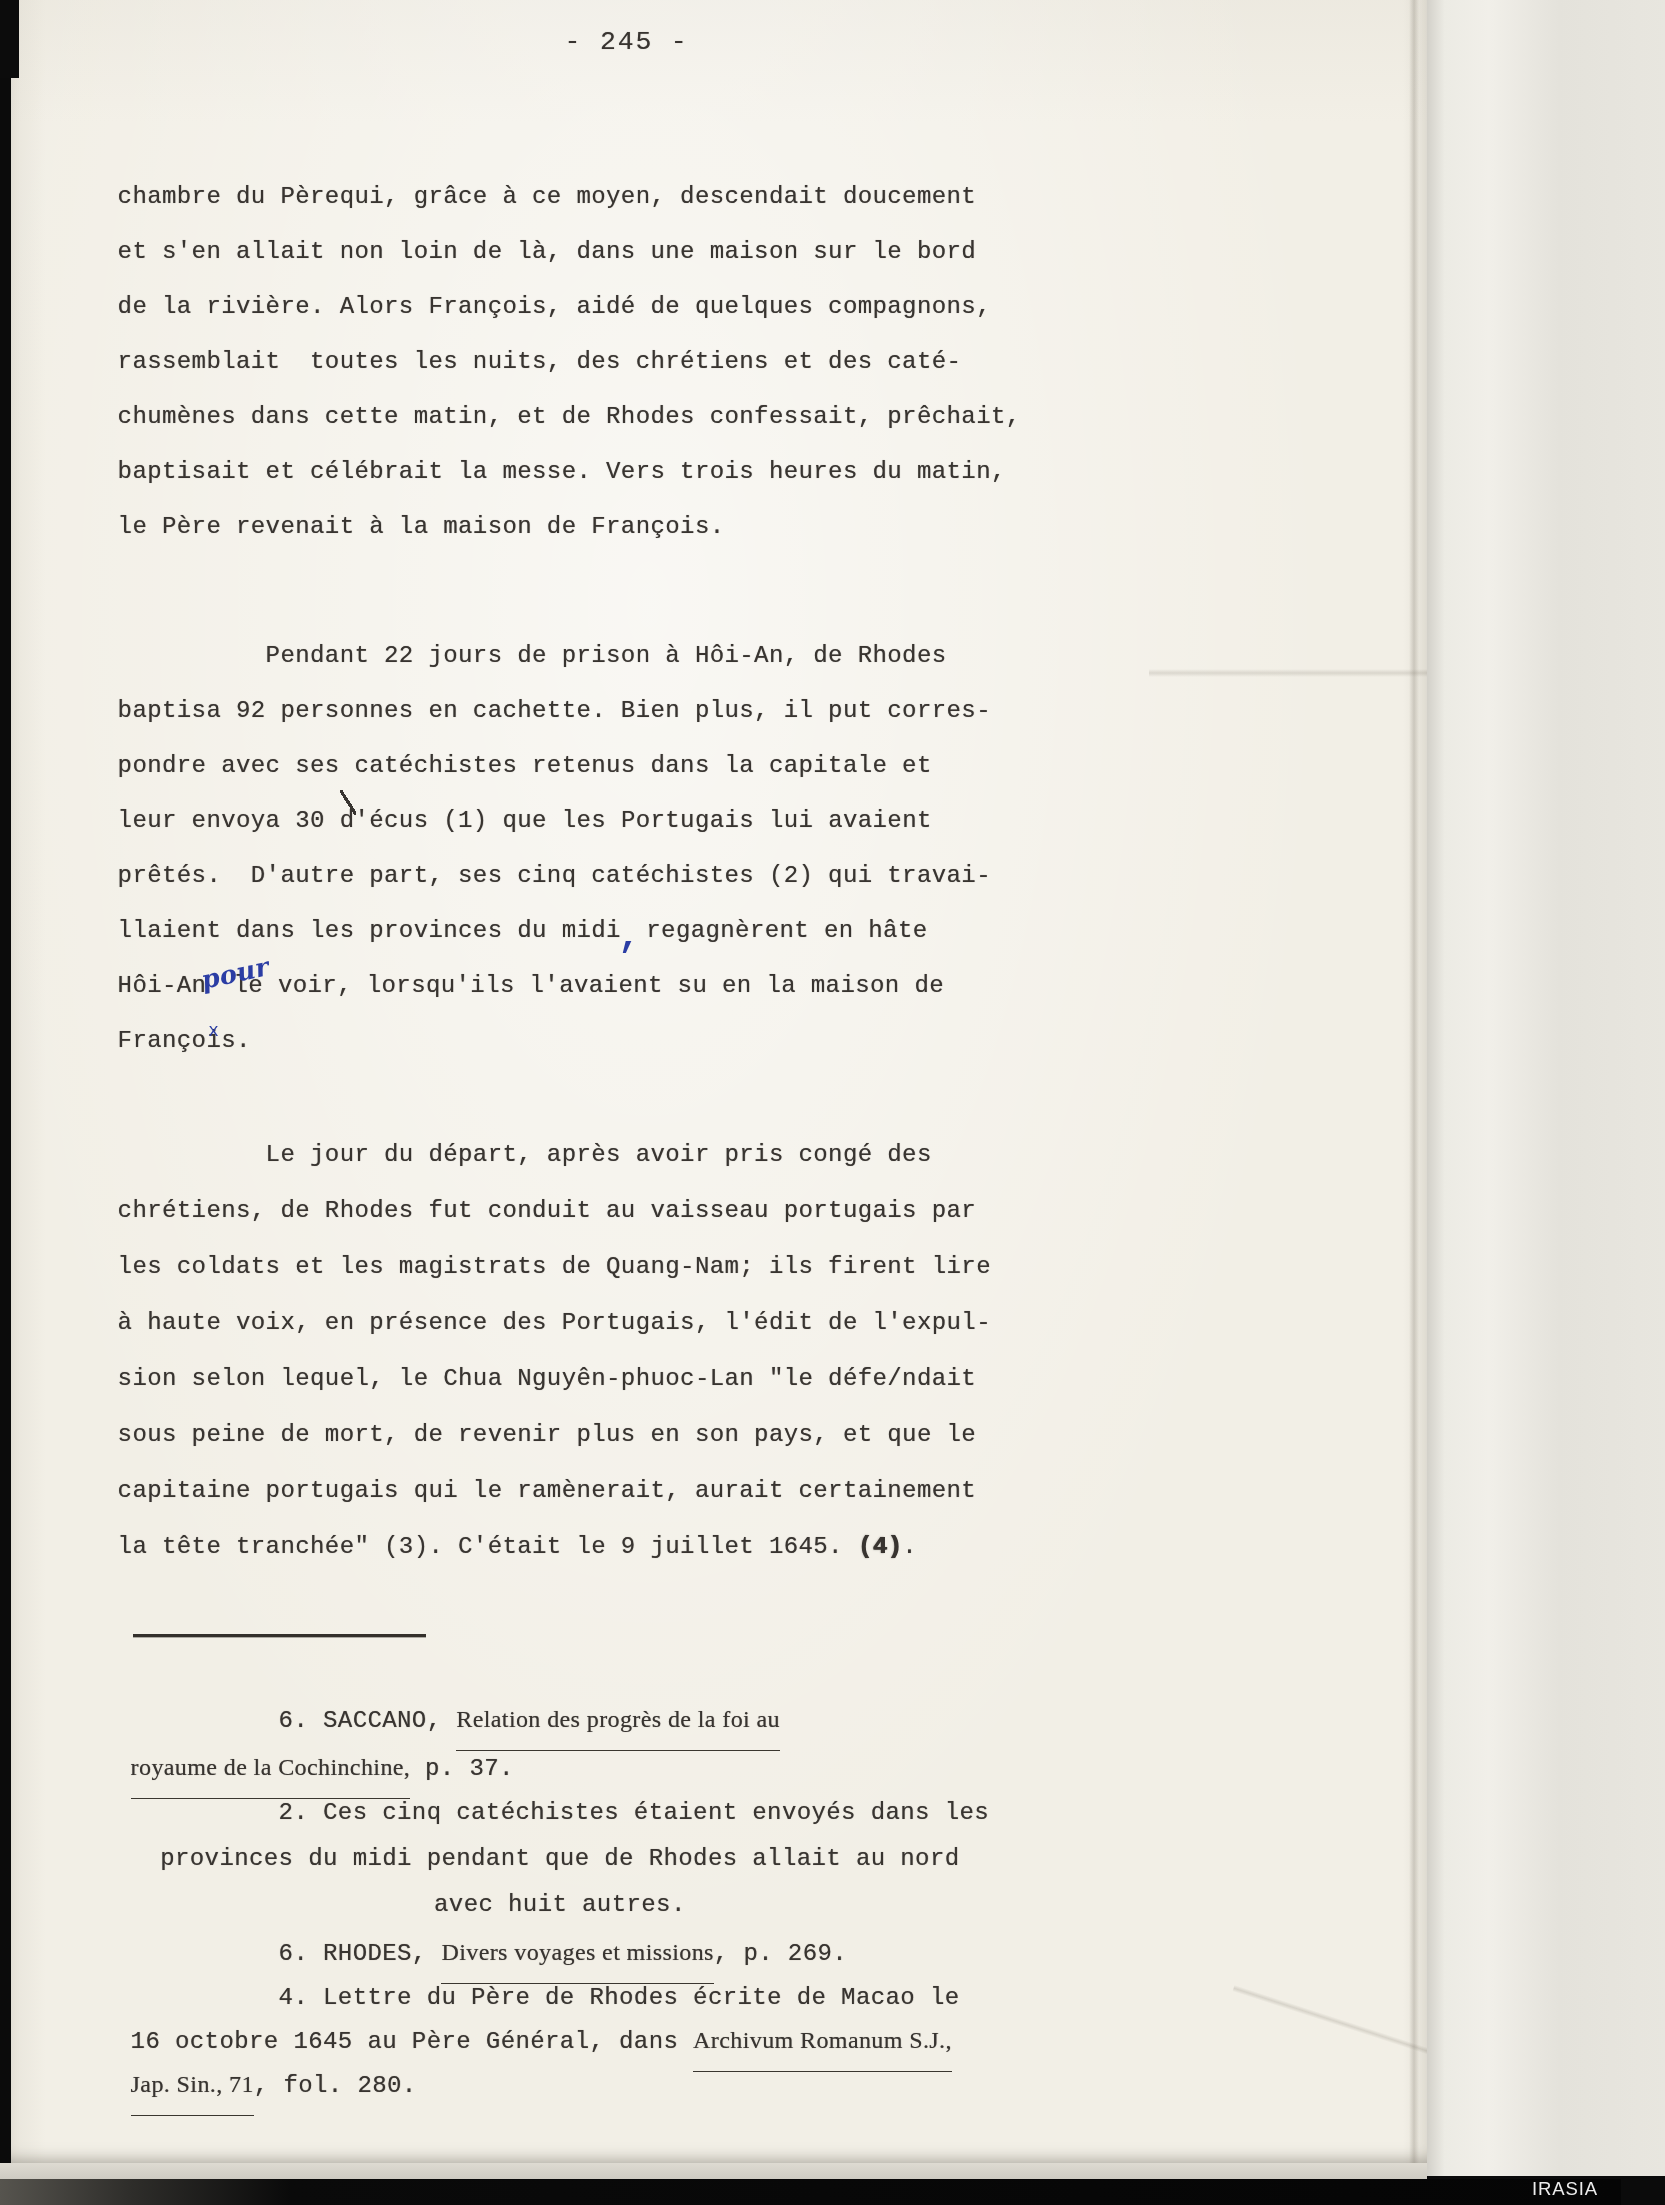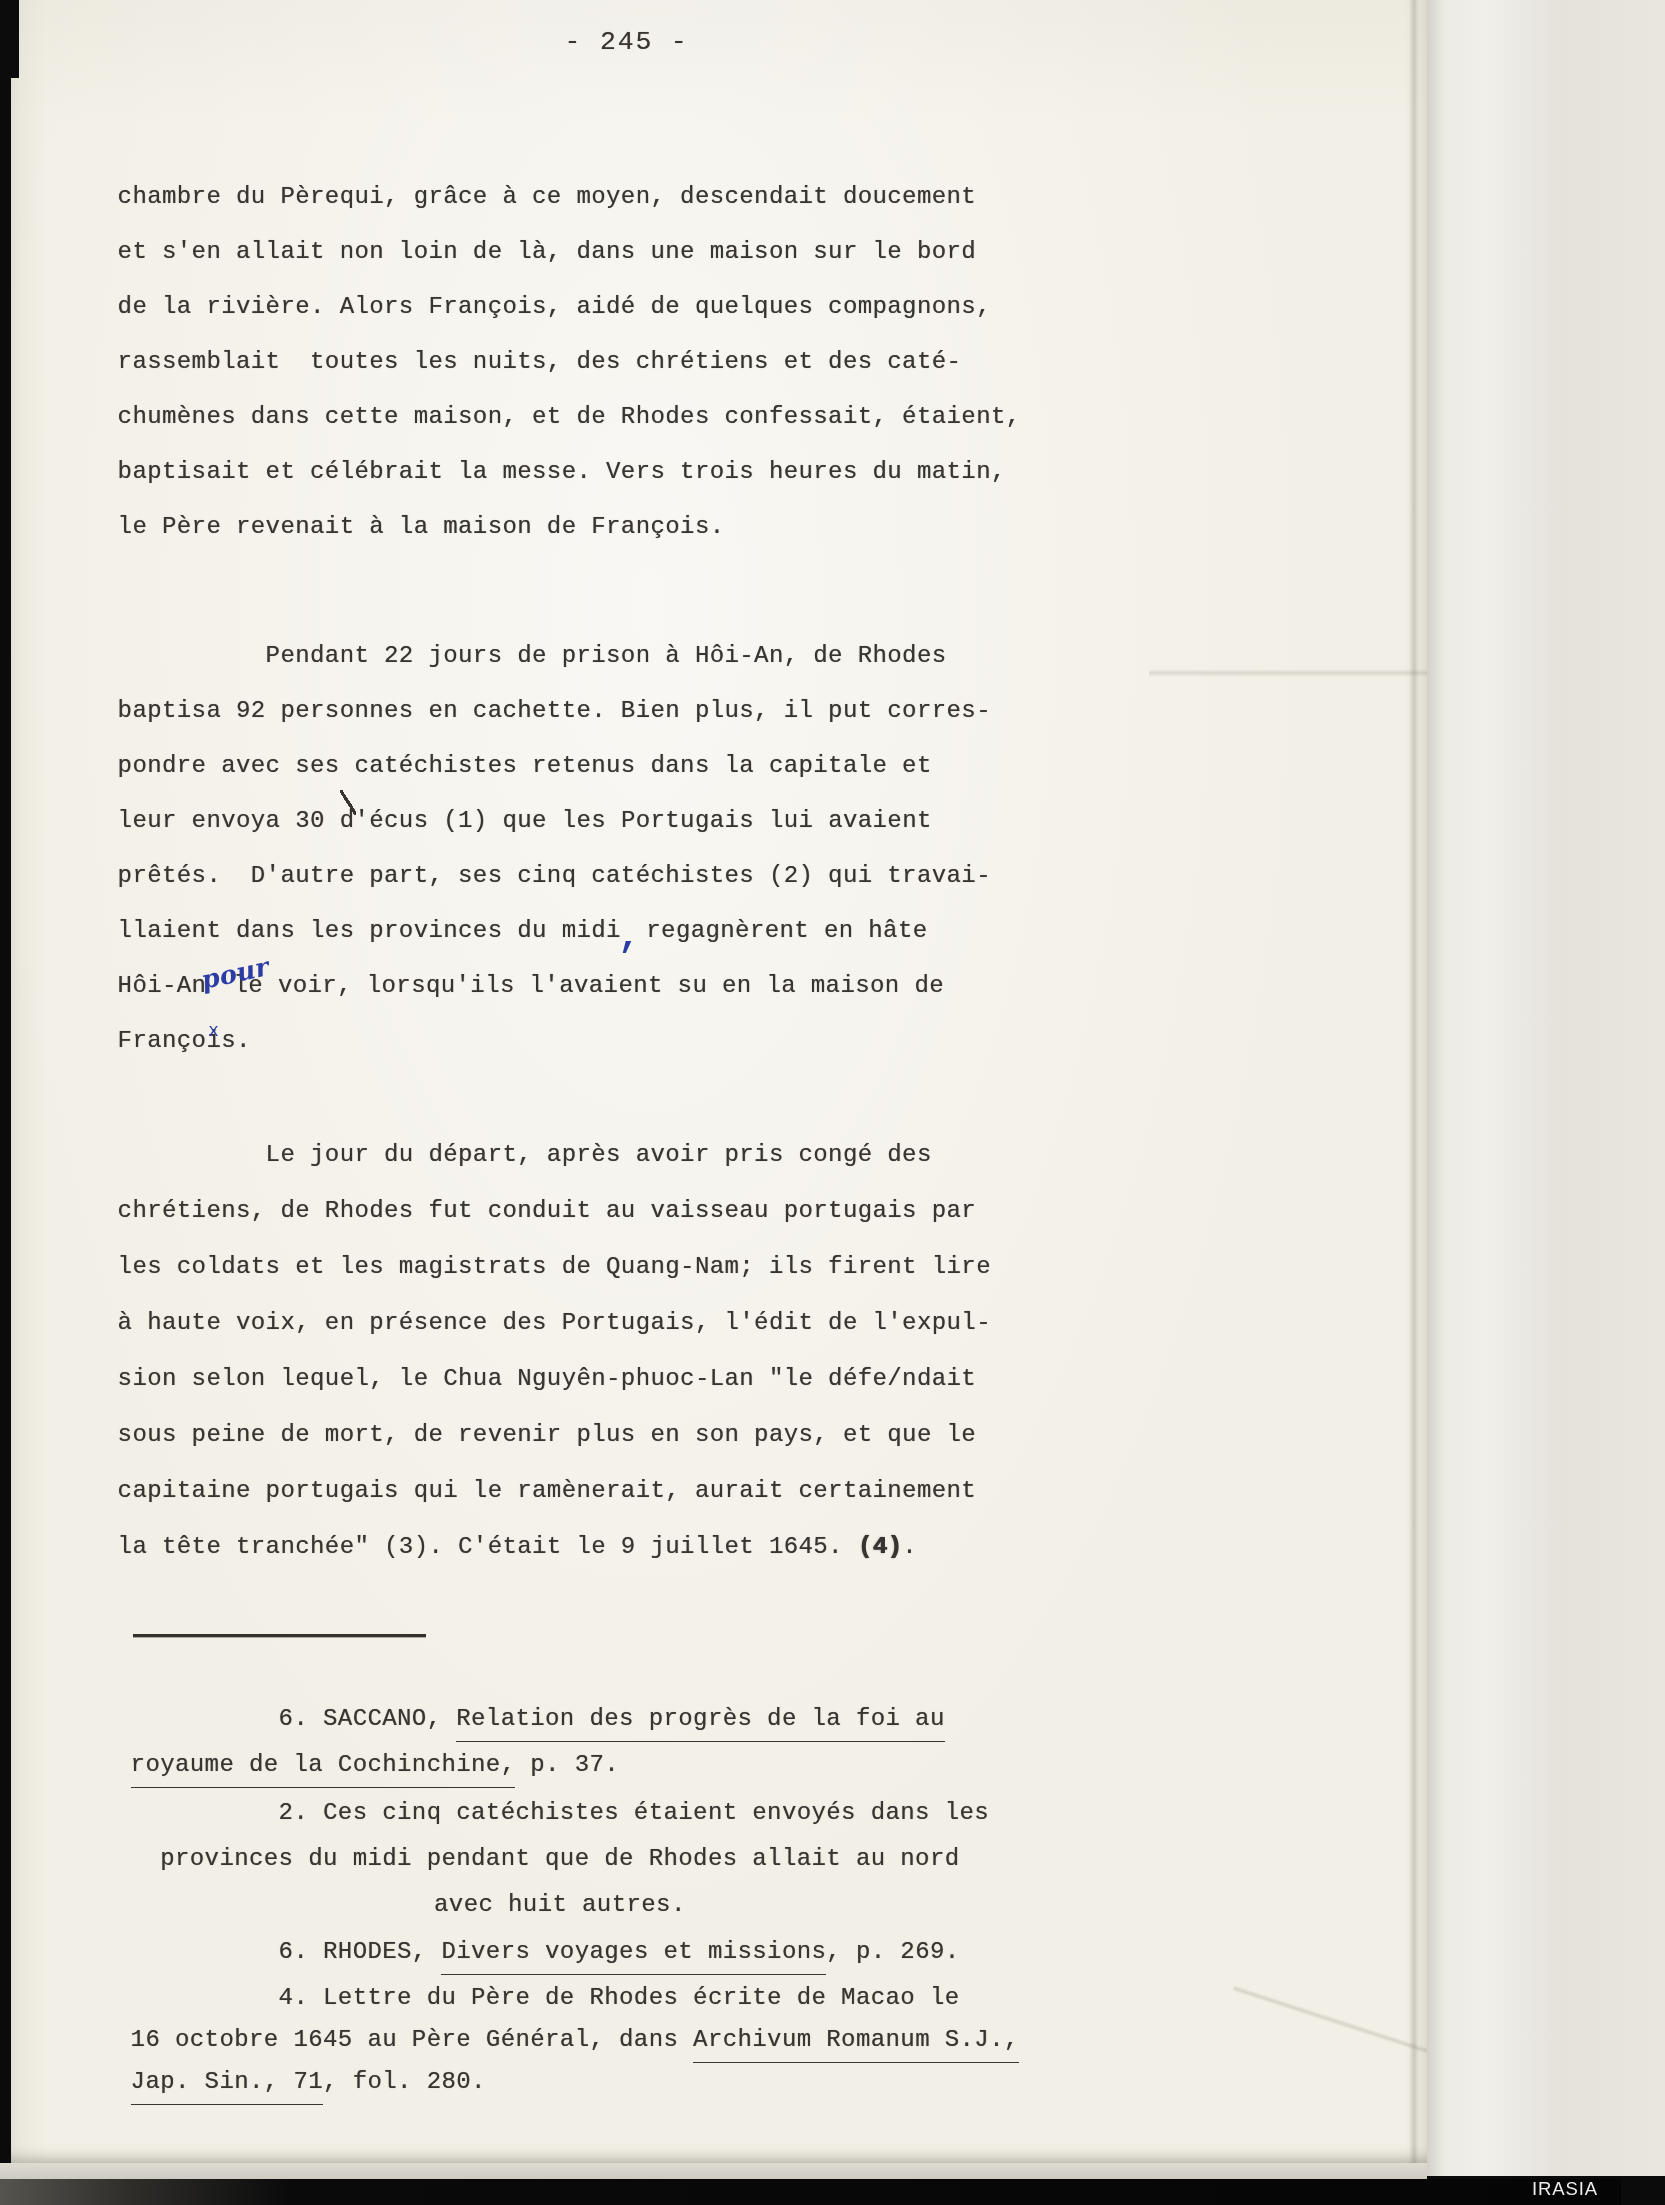--- a/index.html
+++ b/index.html
@@ -39,21 +39,21 @@
   .fnote{line-height:46px;}
   .fnote4{line-height:42px;}
 
   .page-number{position:absolute;left:554px;top:26.5px;color:#383430;font-size:26.5px;
           letter-spacing:1.8px;text-shadow:0 0 0.9px rgba(56,52,48,0.45);text-align:center;}
 
   .footnote-rule{position:absolute;left:122px;top:1634px;width:293px;height:2.6px;
           background:#34302b;box-shadow:0 0.9px 0 rgba(52,48,43,0.4);}
 
   
-  .u{border-bottom:1.8px solid #3a362f;padding-bottom:9px;}
+  .u{border-bottom:1.8px solid #3a362f;padding-bottom:18px;font-family:Liberation Serif, serif;}
   .b{font-weight:bold;text-shadow:0.9px 0 0 #383430,0 0 1.8px rgba(56,52,48,0.55);}
   .xout{position:relative;display:inline-block;}
   .xout::after{content:"";position:absolute;left:0;top:-2.6px;width:16px;height:25px;
           background:linear-gradient(to top right, transparent 45%, #383430 45%, #383430 57%, transparent 57%);}
   .blue-mark{color:#2b3da4;display:inline-block;width:10.6px;transform:translateY(6.2px) scale(1.5);
           font-weight:bold;text-shadow:none;}
   .hand-pour{position:relative;display:inline-block;width:8.8px;overflow:visible;color:#2b3da4;
           font-family:"DejaVu Serif",serif;font-style:italic;font-size:25.6px;font-weight:bold;
           text-shadow:none;white-space:nowrap;vertical-align:baseline;}
   .hand-pour span{position:absolute;left:-5.3px;top:-46px;transform:rotate(-12deg);display:block;}
@@ -70,21 +70,21 @@
 <div id="canvas">
 
   <div class="paper">
     <div class="page-number">- 245 -</div>
 
     <div class="tblock para" style="left:107px;top:169px;">
         <div class="line">chambre du Pèrequi, grâce à ce moyen, descendait doucement</div>
         <div class="line">et s'en allait non loin de là, dans une maison sur le bord</div>
         <div class="line">de la rivière. Alors François, aidé de quelques compagnons,</div>
         <div class="line">rassemblait  toutes les nuits, des chrétiens et des caté-</div>
-        <div class="line">chumènes dans cette maison, et de Rhodes confessait, étaient,</div>
+        <div class="line">chumènes dans cette matin, et de Rhodes confessait, prêchait,</div>
         <div class="line">baptisait et célébrait la messe. Vers trois heures du matin,</div>
         <div class="line">le Père revenait à la maison de François.</div>
       </div>
     <div class="tblock para" style="left:107px;top:628px;">
         <div class="line">          Pendant 22 jours de prison à Hôi-An, de Rhodes</div>
         <div class="line">baptisa 92 personnes en cachette. Bien plus, il put corres-</div>
         <div class="line">pondre avec ses catéchistes retenus dans la capitale et</div>
         <div class="line"><span>leur envoya 30 </span><span class="xout">d</span><span>'écus (1) que les Portugais lui avaient</span></div>
         <div class="line">prêtés.  D'autre part, ses cinq catéchistes (2) qui travai-</div>
         <div class="line"><span>llaient dans les provinces du midi</span><span class="blue-mark">,</span><span> regagnèrent en hâte</span></div>

